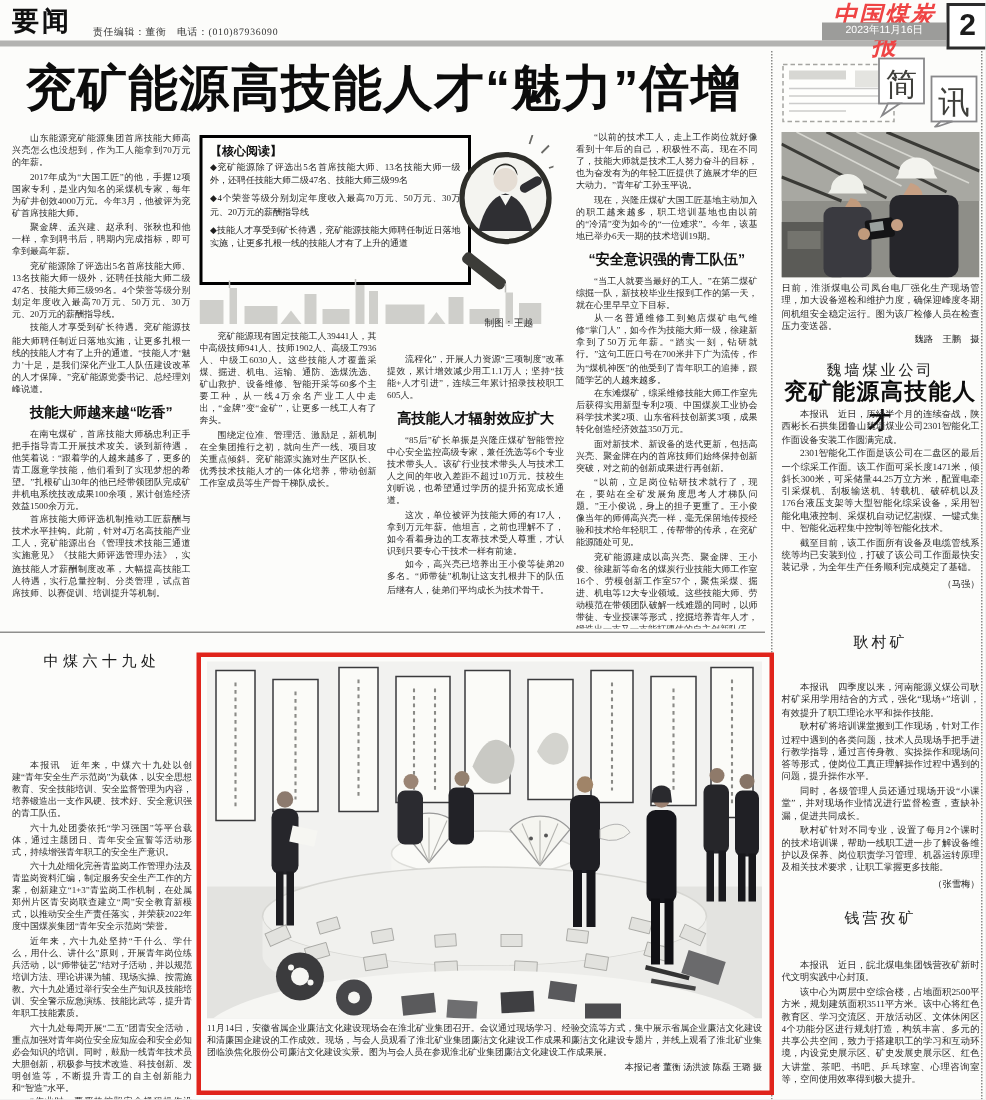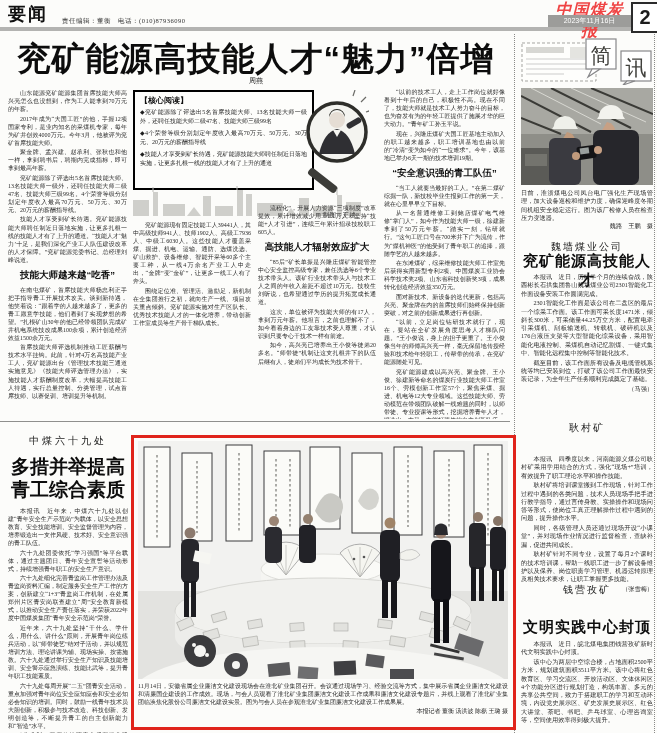--- a/index.html
+++ b/index.html
@@ -54,21 +54,20 @@
 <div id="page">
 
   <div class="abs section-label" style="left:8px;top:2px;">要闻</div>
   <div class="abs editor-line" style="left:62px;top:17px;">责任编辑：董衡　电话：(010)87936090</div>
   <div class="abs gray-band" style="left:0;top:27px;width:631px;height:4px;"></div>
   <div class="abs masthead" style="left:548px;top:0;width:83px;">中国煤炭报</div>
   <div class="abs date-box" style="left:548px;top:15px;width:83px;height:12px;">2023年11月16日</div>
   <div class="abs page-box" style="left:631px;top:2px;width:24px;height:27px;">2</div>
 
   <div class="abs main-headline" style="left:0;top:37px;width:512px;">兖矿能源高技能人才“魅力”倍增</div>
-  <div class="abs byline" style="left:0;top:76px;width:512px;">周燕</div>
 
   <div class="abs colflow" style="left:8px;top:89px;width:119px;height:330px;">
     <p>山东能源兖矿能源集团首席技能大师高兴亮怎么也没想到，作为工人能拿到70万元的年薪。</p>
     <p>2017年成为“大国工匠”的他，手握12项国家专利，是业内知名的采煤机专家，每年为矿井创效4000万元。今年3月，他被评为兖矿首席技能大师。</p>
     <p>聚金牌、孟兴建、赵承利、张秋也和他一样，拿到聘书后，聘期内完成指标，即可拿到最高年薪。</p>
     <p>兖矿能源除了评选出5名首席技能大师、13名技能大师一级外，还聘任技能大师二级47名、技能大师三级99名。4个荣誉等级分别划定年度收入最高70万元、50万元、30万元、20万元的薪酬指导线。</p>
     <p>技能人才享受到矿长待遇。兖矿能源技能大师聘任制近日落地实施，让更多扎根一线的技能人才有了上升的通道。“技能人才‘魅力’十足，是我们深化产业工人队伍建设改革的人才保障。”兖矿能源党委书记、总经理刘峰说道。</p>
     <div class="subhead">技能大师越来越“吃香”</div>
     <p>在南屯煤矿，首席技能大师杨忠利正手把手指导青工开展技术攻关。谈到新待遇，他笑着说：“跟着学的人越来越多了，更多的青工愿意学技能，他们看到了实现梦想的希望。”扎根矿山30年的他已经带领团队完成矿井机电系统技改成果100余项，累计创造经济效益1500余万元。</p>
     <p>首席技能大师评选机制推动工匠薪酬与技术水平挂钩。此前，针对4万名高技能产业工人，兖矿能源出台《管理技术技能三通道实施意见》《技能大师评选管理办法》，实施技能人才薪酬制度改革，大幅提高技能工人待遇，实行总量控制、分类管理，试点首席技师、以赛促训、培训提升等机制。</p>
@@ -111,21 +110,21 @@
     </g>
     <path d="M20,6 v-5 M104,4 v-4 M204,9 v-6" stroke="#bdbdb9" stroke-width="1"></path>
   </svg>
   <div class="abs illu-credit" style="left:323px;top:211px;">制图：王越</div>
 
   <div class="abs colflow" style="left:133px;top:221px;width:118px;height:198px;">
     <p>兖矿能源现有固定技能工人39441人，其中高级技师941人、技师1902人、高级工7936人、中级工6030人。这些技能人才覆盖采煤、掘进、机电、运输、通防、选煤洗选、矿山救护、设备维修、智能开采等60多个主要工种，从一线4万余名产业工人中走出，“金牌”变“金矿”，让更多一线工人有了奔头。</p>
     <p>围绕定位准、管理活、激励足，新机制在全集团推行之初，就向生产一线、项目攻关重点倾斜。兖矿能源实施对生产区队长、优秀技术技能人才的一体化培养，带动创新工作室成员等生产骨干梯队成长。</p>
   </div>
 
-  <div class="abs colflow" style="left:258px;top:204px;width:118px;height:198px;">
+  <div class="abs colflow" style="left:258px;top:236px;width:118px;height:198px;">
     <p>流程化”，开展人力资源“三项制度”改革提效，累计增效减少用工1.1万人；坚持“技能+人才引进”，连续三年累计招录技校职工605人。</p>
     <div class="subhead">高技能人才辐射效应扩大</div>
     <p>“85后”矿长单振是兴隆庄煤矿智能管控中心安全监控高级专家，兼任洗选等6个专业技术带头人。该矿行业技术带头人与技术工人之间的年收入差距不超过10万元。技校生刘昕说，也希望通过学历的提升拓宽成长通道。</p>
     <p>这次，单位被评为技能大师的有17人，拿到万元年薪。他坦言，之前也理解不了，如今看着身边的工友靠技术受人尊重，才认识到只要专心干技术一样有前途。</p>
     <p>如今，高兴亮已培养出王小俊等徒弟20多名。“师带徒”机制让这支扎根井下的队伍后继有人，徒弟们平均成长为技术骨干。</p>
   </div>
 
   <div class="abs colflow" style="left:384px;top:88px;width:121px;height:331px;">
     <p>“以前的技术工人，走上工作岗位就好像看到十年后的自己，积极性不高。现在不同了，技能大师就是技术工人努力奋斗的目标，也为奋发有为的年轻工匠提供了施展才华的巨大动力。”青年矿工孙玉平说。</p>
     <p>现在，兴隆庄煤矿大国工匠基地主动加入的职工越来越多，职工培训基地也由以前的“冷清”变为如今的“一位难求”。今年，该基地已举办6天一期的技术培训19期。</p>
@@ -134,24 +133,20 @@
     <p>从一名普通维修工到鲍店煤矿电气维修“掌门人”，如今作为技能大师一级，徐建新拿到了50万元年薪。“踏实一刻，钻研就行。”这句工匠口号在700米井下广为流传，作为“煤机神医”的他受到了青年职工的追捧，跟随学艺的人越来越多。</p>
     <p>在东滩煤矿，综采维修技能大师工作室先后获得实用新型专利2项、中国煤炭工业协会科学技术奖2项、山东省科技创新奖3项，成果转化创造经济效益350万元。</p>
     <p>面对新技术、新设备的迭代更新，包括高兴亮、聚金牌在内的首席技师们始终保持创新突破，对之前的创新成果进行再创新。</p>
     <p>“以前，立足岗位钻研技术就行了，现在，要站在全矿发展角度思考人才梯队问题。”王小俊说，身上的担子更重了。王小俊像当年的师傅高兴亮一样，毫无保留地传授经验和技术给年轻职工，传帮带的传承，在兖矿能源随处可见。</p>
     <p>兖矿能源建成以高兴亮、聚金牌、王小俊、徐建新等命名的煤炭行业技能大师工作室16个、劳模创新工作室57个，聚焦采煤、掘进、机电等12大专业领域。这些技能大师、劳动模范在带领团队破解一线难题的同时，以师带徒、专业授课等形式，挖掘培养青年人才，锻造出一支又一支能打硬仗的自主创新队伍。</p>
   </div>
 
   <div class="abs divider" style="left:0;top:421px;width:510px;height:1px;"></div>
 
   <div class="abs kicker" style="left:8px;top:434px;width:120px;">中煤六十九处</div>
-  <div class="abs la-headline" style="left:8px;top:456px;width:120px;">
-    <div>多措并举提高</div>
-    <div>青工综合素质</div>
-  </div>
   <div class="abs colflow bodyblock" style="left:8px;top:507px;width:120px;height:226px;">
     <p>本报讯　近年来，中煤六十九处以创建“青年安全生产示范岗”为载体，以安全思想教育、安全技能培训、安全监督管理为内容，培养锻造出一支作风硬、技术好、安全意识强的青工队伍。</p>
     <p>六十九处团委依托“学习强国”等平台载体，通过主题团日、青年安全宣誓等活动形式，持续增强青年职工的安全生产意识。</p>
     <p>六十九处细化完善青监岗工作管理办法及青监岗资料汇编，制定服务安全生产工作的方案，创新建立“1+3”青监岗工作机制，在处属郑州片区青安岗联查建立“周”安全教育新模式，以推动安全生产责任落实，并荣获2022年度中国煤炭集团“青年安全示范岗”荣誉。</p>
     <p>近年来，六十九处坚持“干什么、学什么，用什么、讲什么”原则，开展青年岗位练兵活动，以“师带徒艺”结对子活动，并以规范培训方法、理论讲课为辅、现场实操、按需施教。六十九处通过举行安全生产知识及技能培训、安全警示应急演练、技能比武等，提升青年职工技能素质。</p>
     <p>六十九处每周开展“二五”团青安全活动，重点加强对青年岗位安全应知应会和安全必知必会知识的培训。同时，鼓励一线青年技术员大胆创新，积极参与技术改造、科技创新、发明创造等，不断提升青工的自主创新能力和“智造”水平。</p>
     <p>“作业时，要严格按照安全规程操作设备。”这是六十九处机电队班组长“重点小讲队”成员在井上现场对工人经常说的一句话。安全生产无小事，全员讲安全、处处守规程，正成为一支支青工队伍的自觉行动。</p>
   </div>
 
   <svg class="abs" style="left:138px;top:441px;" width="370" height="238" viewBox="0 0 370 238">
@@ -337,20 +332,19 @@
 
   <div class="abs brief-kicker" style="left:521px;top:421px;width:132px;">耿村矿</div>
   <div class="abs colflow brief-body" style="left:521px;top:455px;width:132px;height:142px;">
     <p>本报讯　四季度以来，河南能源义煤公司耿村矿采用学用结合的方式，强化“现场+”培训，有效提升了职工理论水平和操作技能。</p>
     <p>耿村矿将培训课堂搬到工作现场，针对工作过程中遇到的各类问题，技术人员现场手把手进行教学指导，通过言传身教、实操操作和现场问答等形式，使岗位工真正理解操作过程中遇到的问题，提升操作水平。</p>
     <p>同时，各级管理人员还通过现场开设“小课堂”，并对现场作业情况进行监督检查，查缺补漏，促进共同成长。</p>
     <p>耿村矿针对不同专业，设置了每月2个课时的技术培训课，帮助一线职工进一步了解设备维护以及保养、岗位职责学习管理、机器运转原理及相关技术要求，让职工掌握更多技能。</p>
     <div class="brief-byline">（张雪梅）</div>
   </div>
 
-  <div class="abs brief-kicker" style="left:521px;top:583px;width:132px;">钱营孜矿</div>
-  <div class="abs brief-headline" style="left:521px;top:618px;width:132px;">文明实践中心封顶</div>
+  <div class="abs brief-kicker" style="left:521px;top:605px;width:132px;">钱营孜矿</div>
   <div class="abs colflow brief-body" style="left:521px;top:640px;width:132px;height:93px;">
     <p>本报讯　近日，皖北煤电集团钱营孜矿新时代文明实践中心封顶。</p>
     <p>该中心为两层中空综合楼，占地面积2500平方米，规划建筑面积3511平方米。该中心将红色教育区、学习交流区、开放活动区、文体休闲区4个功能分区进行规划打造，构筑丰富、多元的共享公共空间，致力于搭建职工的学习和互动环境，内设党史展示区、矿史发展史展示区、红色大讲堂、茶吧、书吧、乒乓球室、心理咨询室等，空间使用效率得到极大提升。</p>
   </div>
 
 </div>
 
 </body></html>

